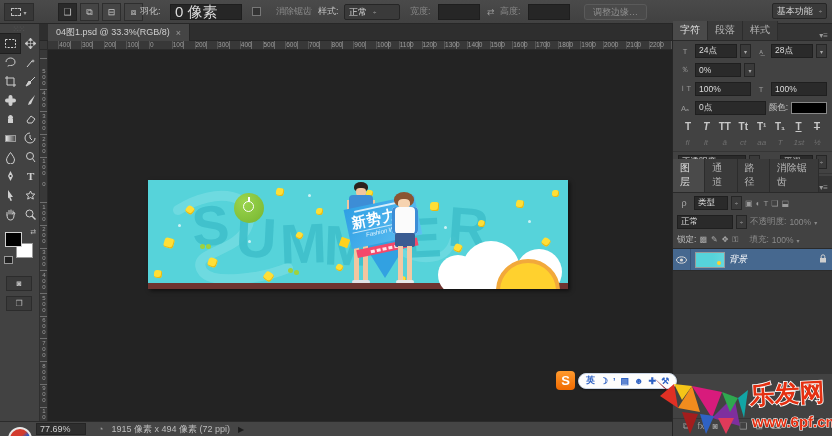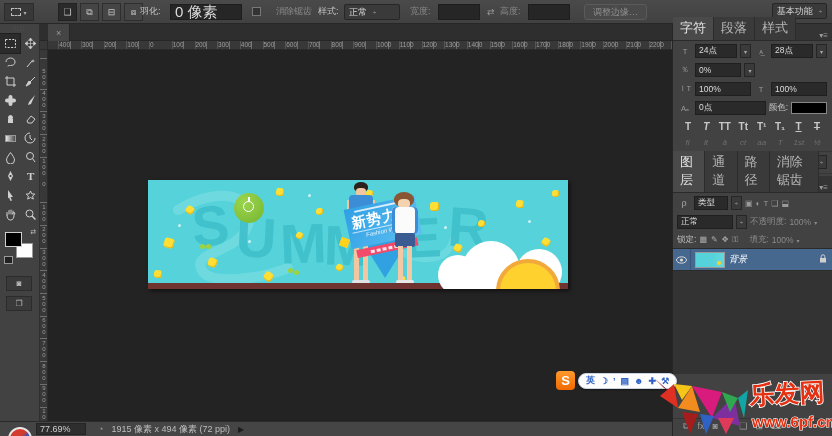--- a/index.html
+++ b/index.html
@@ -141,21 +141,21 @@
   #cloud { position:absolute; right:0; bottom:-6px; z-index:6; }
   .cloud-c { position:absolute; background:#fff; border-radius:50%; }
   #sun { position:absolute; right:8px; bottom:-34px; width:64px; height:64px; border-radius:50%;
     background:#ffd12e; border:4px solid #f2a93b; z-index:7; }
   #ground-strip { position:absolute; left:0; bottom:0; width:100%; height:6px; background:#6f3430; z-index:5; }
 
   
   #right-panel { position:absolute; left:672px; top:24px; width:160px; height:412px; background:#424242;
     border-left:1px solid #262626; }
   .panel-tabs { display:flex; align-items:flex-end; height:17px; background:#343434; border-bottom:1px solid #2a2a2a; }
-  .panel-tab { padding:2px 7px 3px; font-size:13px; color:#b5b5b5; background:#3a3a3a;
+  .panel-tab { padding:2px 7px 3px; font-size:10px; color:#b5b5b5; background:#3a3a3a;
     border-right:1px solid #2c2c2c; }
   .panel-tab.active { background:#4a4a4a; color:#e2e2e2; }
   .panel-menu { margin-left:auto; color:#9a9a9a; font-size:8px; padding-right:4px; }
   .char-row { display:flex; align-items:center; gap:3px; padding:3px 5px 2px; }
   .fld-icon { width:14px; font-size:7.5px; color:#9a9a9a; text-align:center; flex:none; }
   .fld { height:14px; background:#2a2a2a; border:1px solid #1f1f1f; color:#dcdcdc; font-size:8.5px;
     display:flex; align-items:center; padding:0 3px; flex:1; }
   .fld-dd { width:11px; height:14px; background:#3a3a3a; border:1px solid #262626; color:#aaa;
     font-size:6px; display:flex; align-items:center; justify-content:center; flex:none; }
   .color-swatch { width:36px; height:12px; background:#000; border:1px solid #888; }
@@ -238,20 +238,21 @@
     <div class="ob-field" style="position:absolute;left:528px;top:4px;width:42px;"></div>
     <div class="ob-btn" style="position:absolute;left:584px;top:4px;">调整边缘…</div>
     <div class="ob-dd" id="workspace-dd">
       <span>基本功能</span>
       <span class="dd-caret">÷</span>
     </div>
   </div>
 
   <div id="tab-bar">
     <div id="doc-tab">
+      <span>04图1.psd @ 33.3%(RGB/8)</span>
       <span class="close">×</span>
     </div>
   </div>
 
   <div id="ruler-corner"></div>
   <div id="h-ruler">
       <span class="h-lab" style="left: 11.2px;">400</span>
       <span class="h-lab" style="left: 33.9px;">300</span>
       <span class="h-lab" style="left: 56.6px;">200</span>
       <span class="h-lab" style="left: 79.3px;">100</span>

